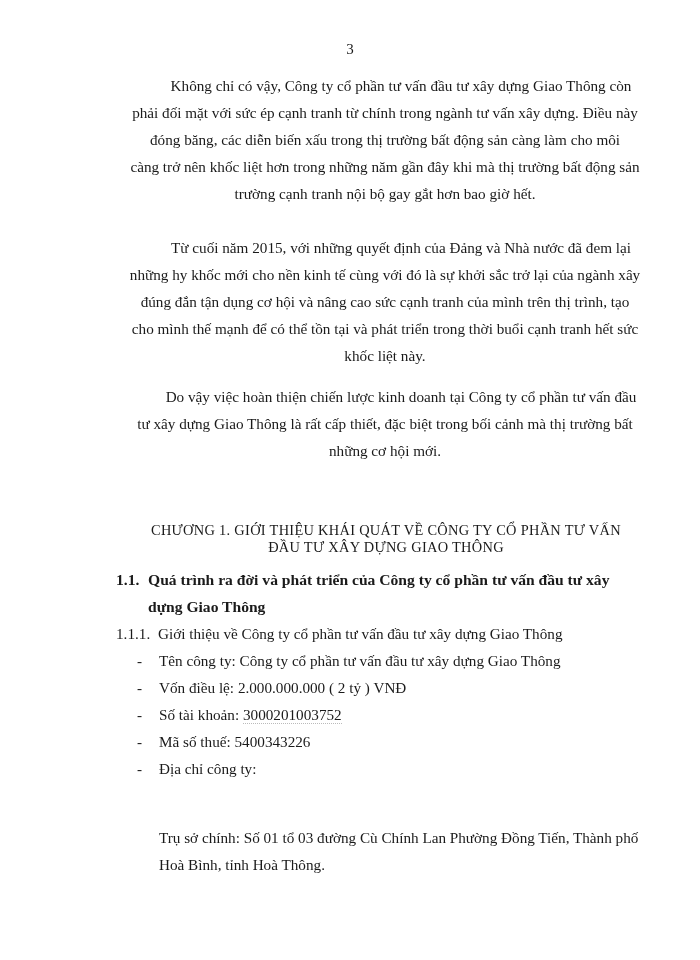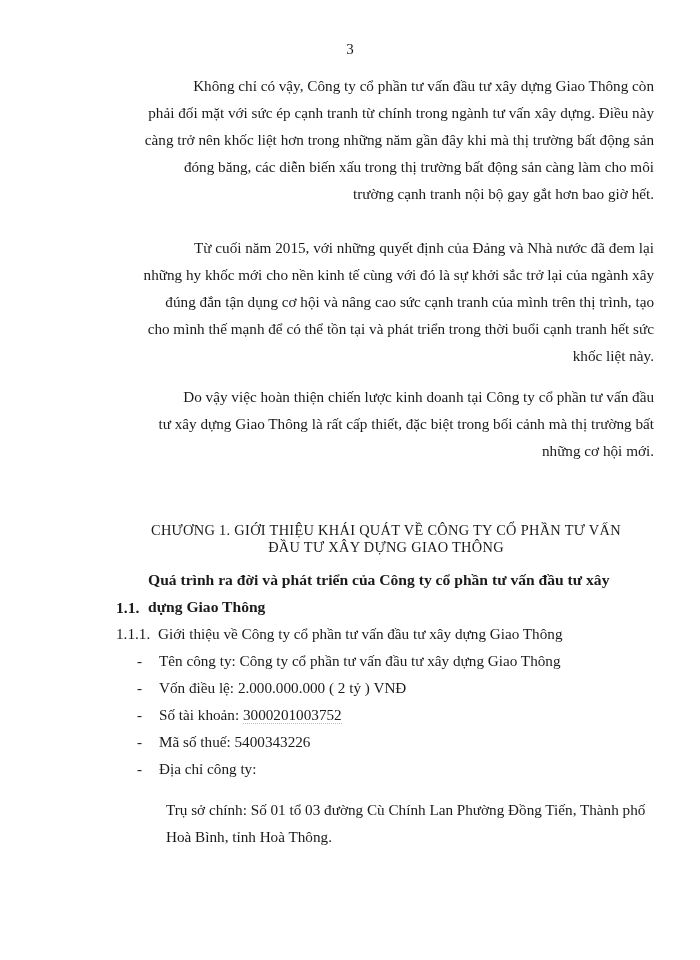--- a/index.html
+++ b/index.html
@@ -1,47 +1,47 @@
 <!DOCTYPE html>
 <html><head>
 <meta charset="utf-8">
 <style>
   html, body { margin:0; padding:0; background:#ffffff; }
   body { width:700px; height:960px; position:relative; overflow:hidden;
          font-family:"Liberation Serif", "DejaVu Serif", serif; color:#1a1a1a; }
   .page { position:absolute; left:0; top:0; width:700px; height:960px; }
   .page-number { position:absolute; left:0; width:700px; top:41px; text-align:center; font-size:15px; }
-  .para { position:absolute; left:116px; width:538px; font-size:15.2px; line-height:27px; text-align:right; margin:0; }
+  .para { position:absolute; left:116px; width:538px; font-size:15.2px; line-height:27px; text-align:center; margin:0; }
   .line { display:block; white-space:nowrap; }
   .line.indent { padding-left:32px; }
   .chapter { position:absolute; left:116px; width:540px; font-size:14.4px; line-height:17px; letter-spacing:0.3px; margin:0;text-align:center; }
   .chapter .line { white-space:nowrap; }
   .h2 { position:absolute; left:116px; width:545px; font-size:15.6px; font-weight:bold; line-height:27px; margin:0; }
-  .h2 .num { position:absolute; left:0; top:0;margin-top:28px; }
+  .h2 .num { position:absolute; left:0; top:0; }
   .h2 .text { display:block; padding-left:32px; }
   .h3 { position:absolute; left:116px; font-size:15.2px; line-height:27px; white-space:nowrap; }
   .h3 .num { display:inline-block; width:42px; }
   .list { position:absolute; left:137px; margin:0; padding:0; list-style:none; font-size:15.2px; line-height:27px; }
   .list li { position:relative; padding-left:22px; white-space:nowrap; }
   .list li .dash { position:absolute; left:0; }
   .dotted { border-bottom:1px dotted #bbbbbb; }
   .address { position:absolute; left:159px; font-size:15.2px; line-height:27px; }
 </style>
 </head>
 <body>
 
 <div class="page">
 
   <div class="page-number">3</div>
 
   <p class="para" style="top:72px;">
     <span class="line indent">Không chỉ có vậy,  Công ty cổ phần tư vấn đầu tư xây dựng Giao Thông còn</span>
     <span class="line">phải đối mặt với sức ép cạnh tranh từ chính trong ngành  tư vấn  xây dựng.  Điều này</span>
+    <span class="line">đóng băng,  các diễn biến xấu trong thị trường bất động sản càng làm cho môi</span>
     <span class="line">càng trở nên khốc liệt hơn trong những năm  gần đây khi mà thị trường bất động sản</span>
-    <span class="line">đóng băng,  các diễn biến xấu trong thị trường bất động sản càng làm cho môi</span>
     <span class="line">trường cạnh tranh nội bộ gay gắt hơn bao giờ hết.</span>
   </p>
 
   <p class="para" style="top:234px;">
     <span class="line indent">Từ cuối năm 2015, với những  quyết định của Đảng và Nhà nước đã đem lại</span>
     <span class="line">những  hy khốc mới cho nền kinh tế cùng với đó là sự khởi sắc trở lại của ngành  xây</span>
     <span class="line">đúng đắn tận dụng  cơ hội và  nâng  cao sức cạnh tranh  của mình trên thị trình,  tạo</span>
     <span class="line">cho mình thế mạnh  để có thể tồn tại và  phát  triển trong thời buổi  cạnh tranh hết sức</span>
     <span class="line">khốc liệt này.</span>
   </p>
@@ -87,18 +87,18 @@
       <span class="dash">-</span>
       <span>Mã số thuế:</span>
       <span>5400343226</span>
     </li>
     <li>
       <span class="dash">-</span>
       <span>Địa chỉ công ty:</span>
     </li>
   </ul>
 
-  <div class="address" style="top:796px;margin-left:7px;">
+  <div class="address" style="top:824px;">
     <span class="line">Trụ  sở chính:  Số 01 tổ 03 đường Cù Chính Lan Phường Đồng Tiến, Thành phố</span>
     <span class="line">Hoà Bình, tỉnh Hoà Thông.</span>
   </div>
 
 </div>
 
 </body></html>

